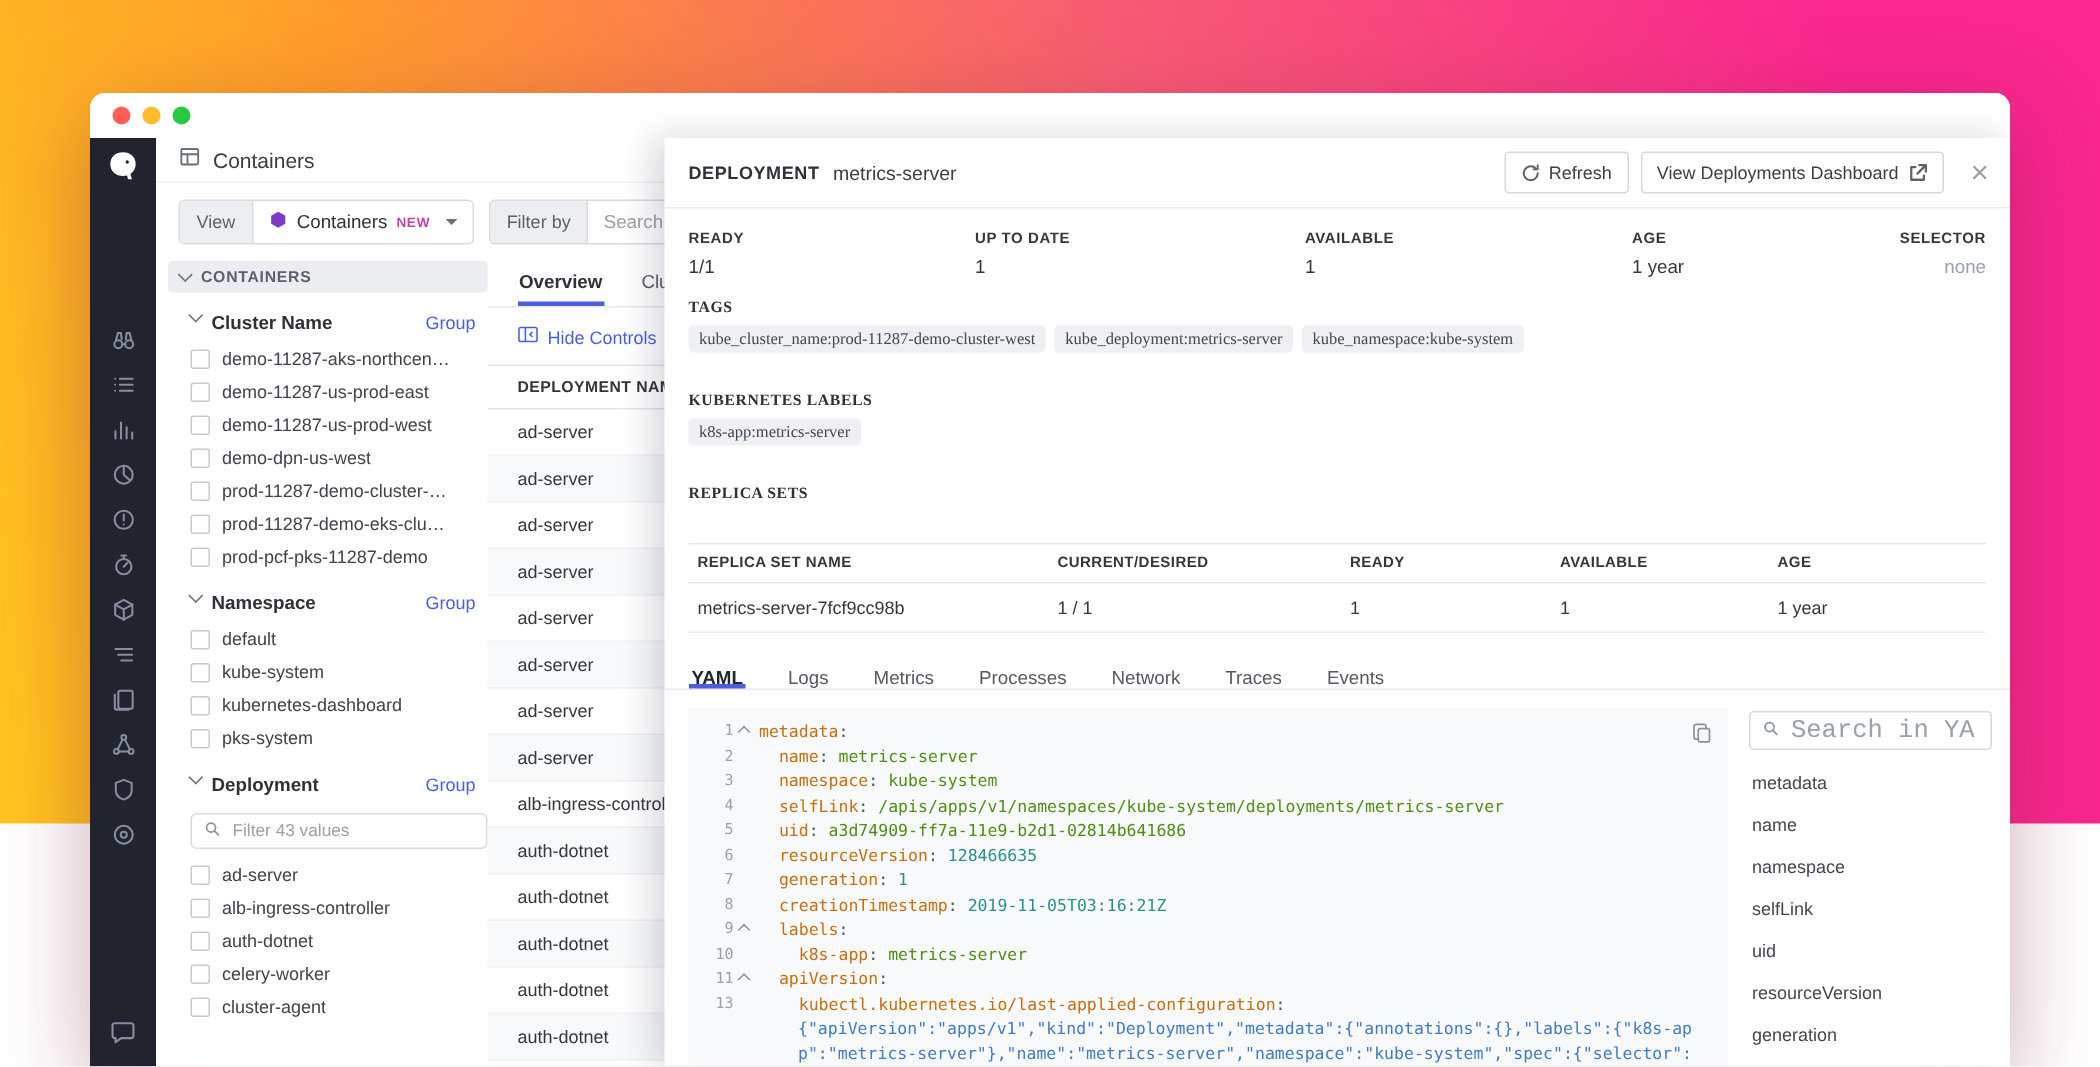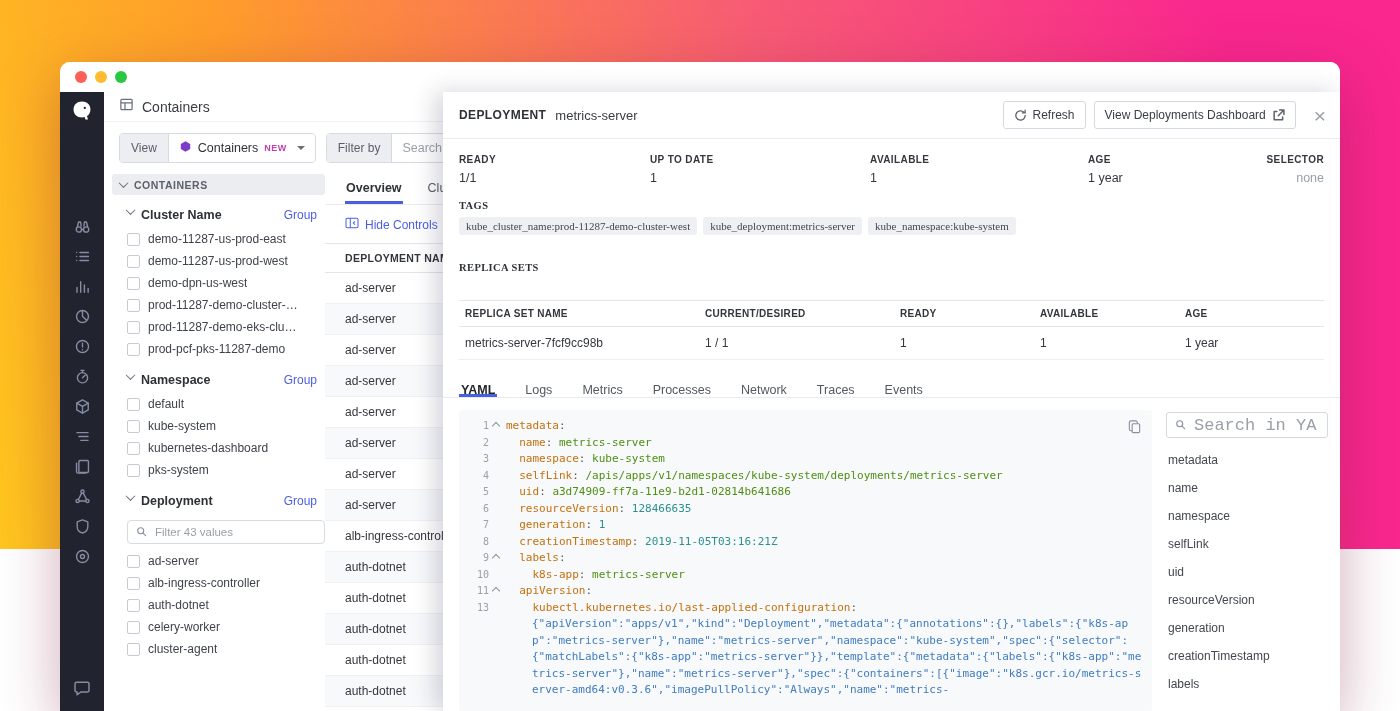--- a/index.html
+++ b/index.html
@@ -222,20 +222,24 @@
             </div>
 
             <div class="group">
               <div class="group-head">
                 <span class="chev"></span>
                 <span>Cluster Name</span>
                 <span class="group-link">Group</span>
               </div>
               <div class="group-items">
 
+                  <div class="chk-item odd">
+                    <span class="chk"></span>
+                    <span class="chk-label">demo-11287-aks-northcen…</span>
+                  </div>
 
 
                   <div class="chk-item odd">
                     <span class="chk"></span>
                     <span class="chk-label">demo-11287-us-prod-east</span>
                   </div>
 
                   <div class="chk-item even">
                     <span class="chk"></span>
                     <span class="chk-label">demo-11287-us-prod-west</span>
@@ -482,20 +486,28 @@
 
             <span class="pill odd">kube_cluster_name:prod-11287-demo-cluster-west</span>
 
             <span class="pill even">kube_deployment:metrics-server</span>
 
             <span class="pill odd">kube_namespace:kube-system</span>
 
         </div>
       </div>
 
+      <div class="p-section">
+        <div class="sec-label">KUBERNETES LABELS</div>
+        <div class="pills">
+
+            <span class="pill odd">k8s-app:metrics-server</span>
+
+        </div>
+      </div>
 
       <div class="p-section">
         <div class="sec-label">REPLICA SETS</div>
       </div>
       <div class="rs-table">
         <div class="rs-head">
 
             <span class="odd">REPLICA SET NAME</span>
 
             <span class="even">CURRENT/DESIRED</span>

